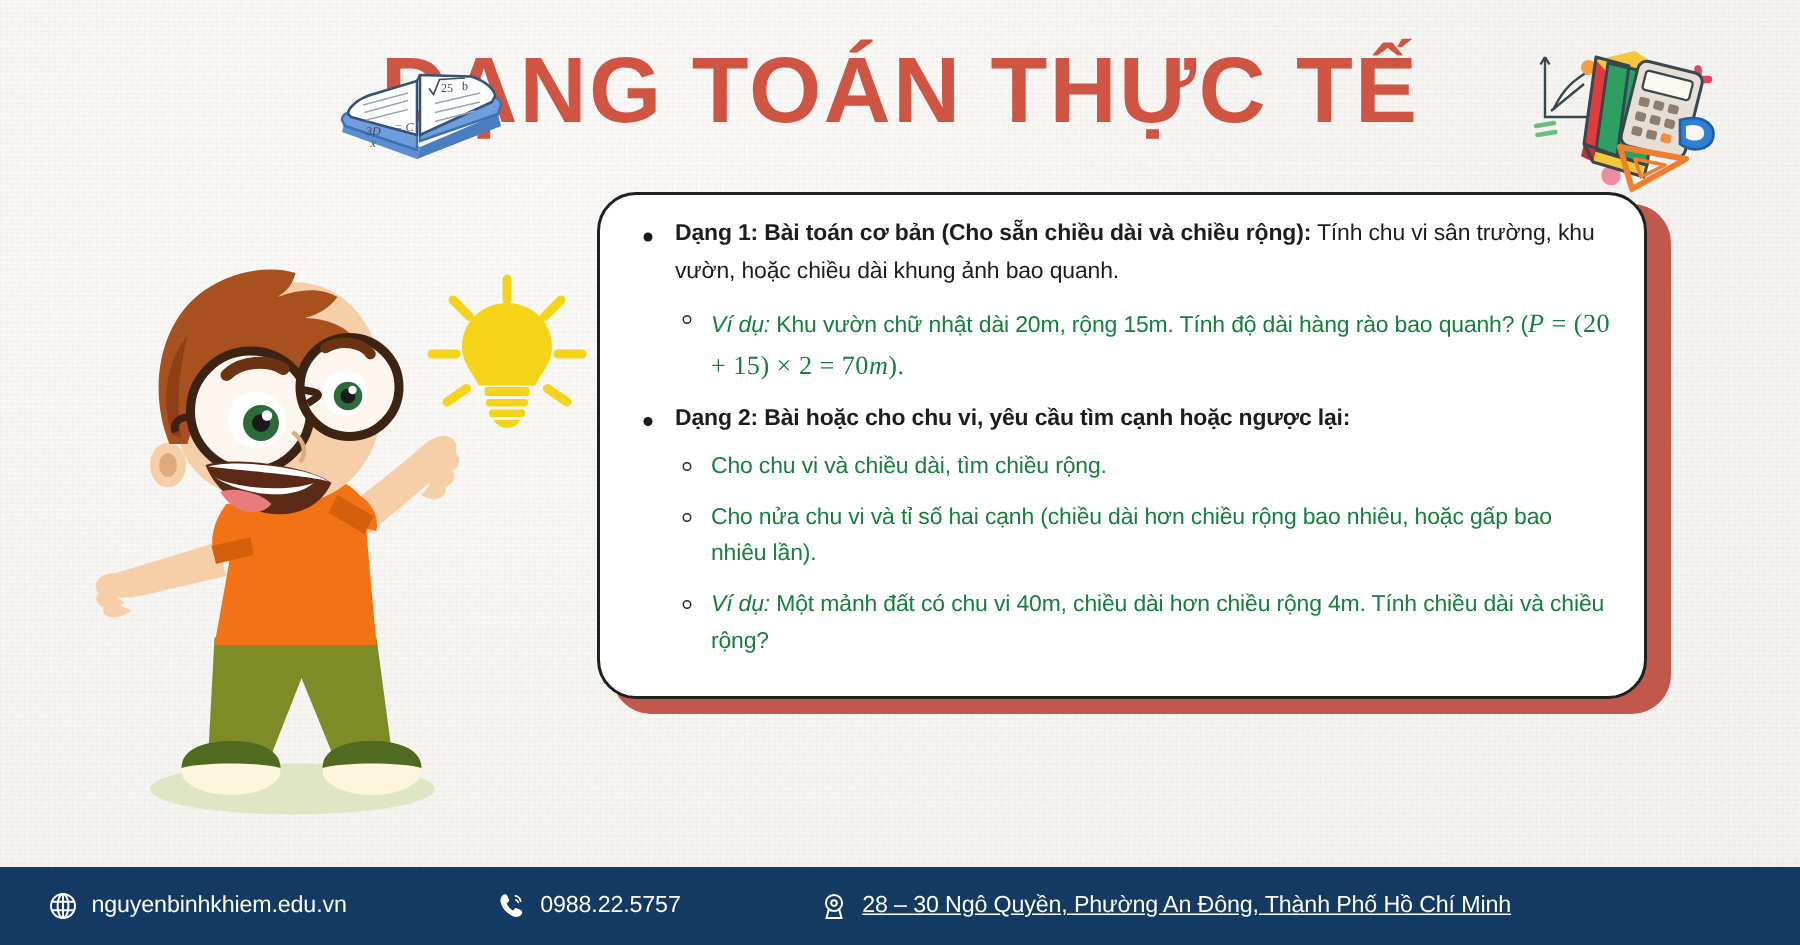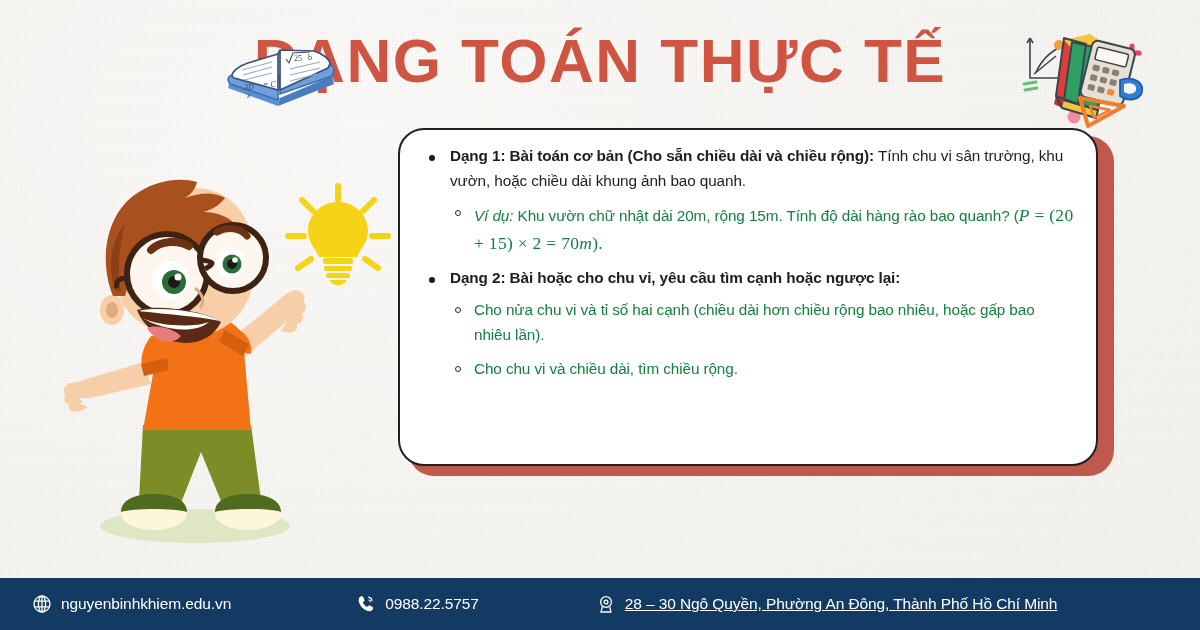--- a/index.html
+++ b/index.html
@@ -139,21 +139,20 @@
   
   #footer-bar {
     position: absolute;
     left: 0; bottom: 0;
     width: 1200px;
     height: 52px;
     background: #133a63;
     display: flex;
     align-items: center;
     color: #ffffff;
-    gap: 25px;
   }
   .footer-item {
     display: flex;
     align-items: center;
     gap: 9px;
     font-size: 15.5px;
     letter-spacing: -0.1px;
     white-space: nowrap;
   }
   #footer-web { margin-left: 32px; }
@@ -375,25 +374,29 @@
             </li>
           </ul>
         </li>
 
         <li class="item-lvl1">
           <span class="bullet-disc"></span>
           <div class="para-lvl1"><b>Dạng 2: Bài hoặc cho chu vi, yêu cầu tìm cạnh hoặc ngược lại:</b><span></span></div>
           <ul class="lvl2">
             <li class="item-lvl2">
               <span class="bullet-circle"></span>
+              <div class="para-lvl2">Cho chu vi và chiều dài, tìm chiều rộng.</div>
+            </li>
+            <li class="item-lvl2">
+              <span class="bullet-circle"></span>
               <div class="para-lvl2">Cho nửa chu vi và tỉ số hai cạnh (chiều dài hơn chiều rộng bao nhiêu, hoặc gấp bao nhiêu lần).</div>
             </li>
             <li class="item-lvl2">
               <span class="bullet-circle"></span>
-              <div class="para-lvl2">Cho chu vi và chiều dài, tìm chiều rộng.</div>
+              <div class="para-lvl2"><span class="vidu-label">Ví dụ:</span><span> Một mảnh đất có chu vi 40m, chiều dài hơn chiều rộng 4m. Tính chiều dài và chiều rộng?</span></div>
             </li>
           </ul>
         </li>
 
       </ul>
     </div>
   </div>
 
   <div id="footer-bar">
 

